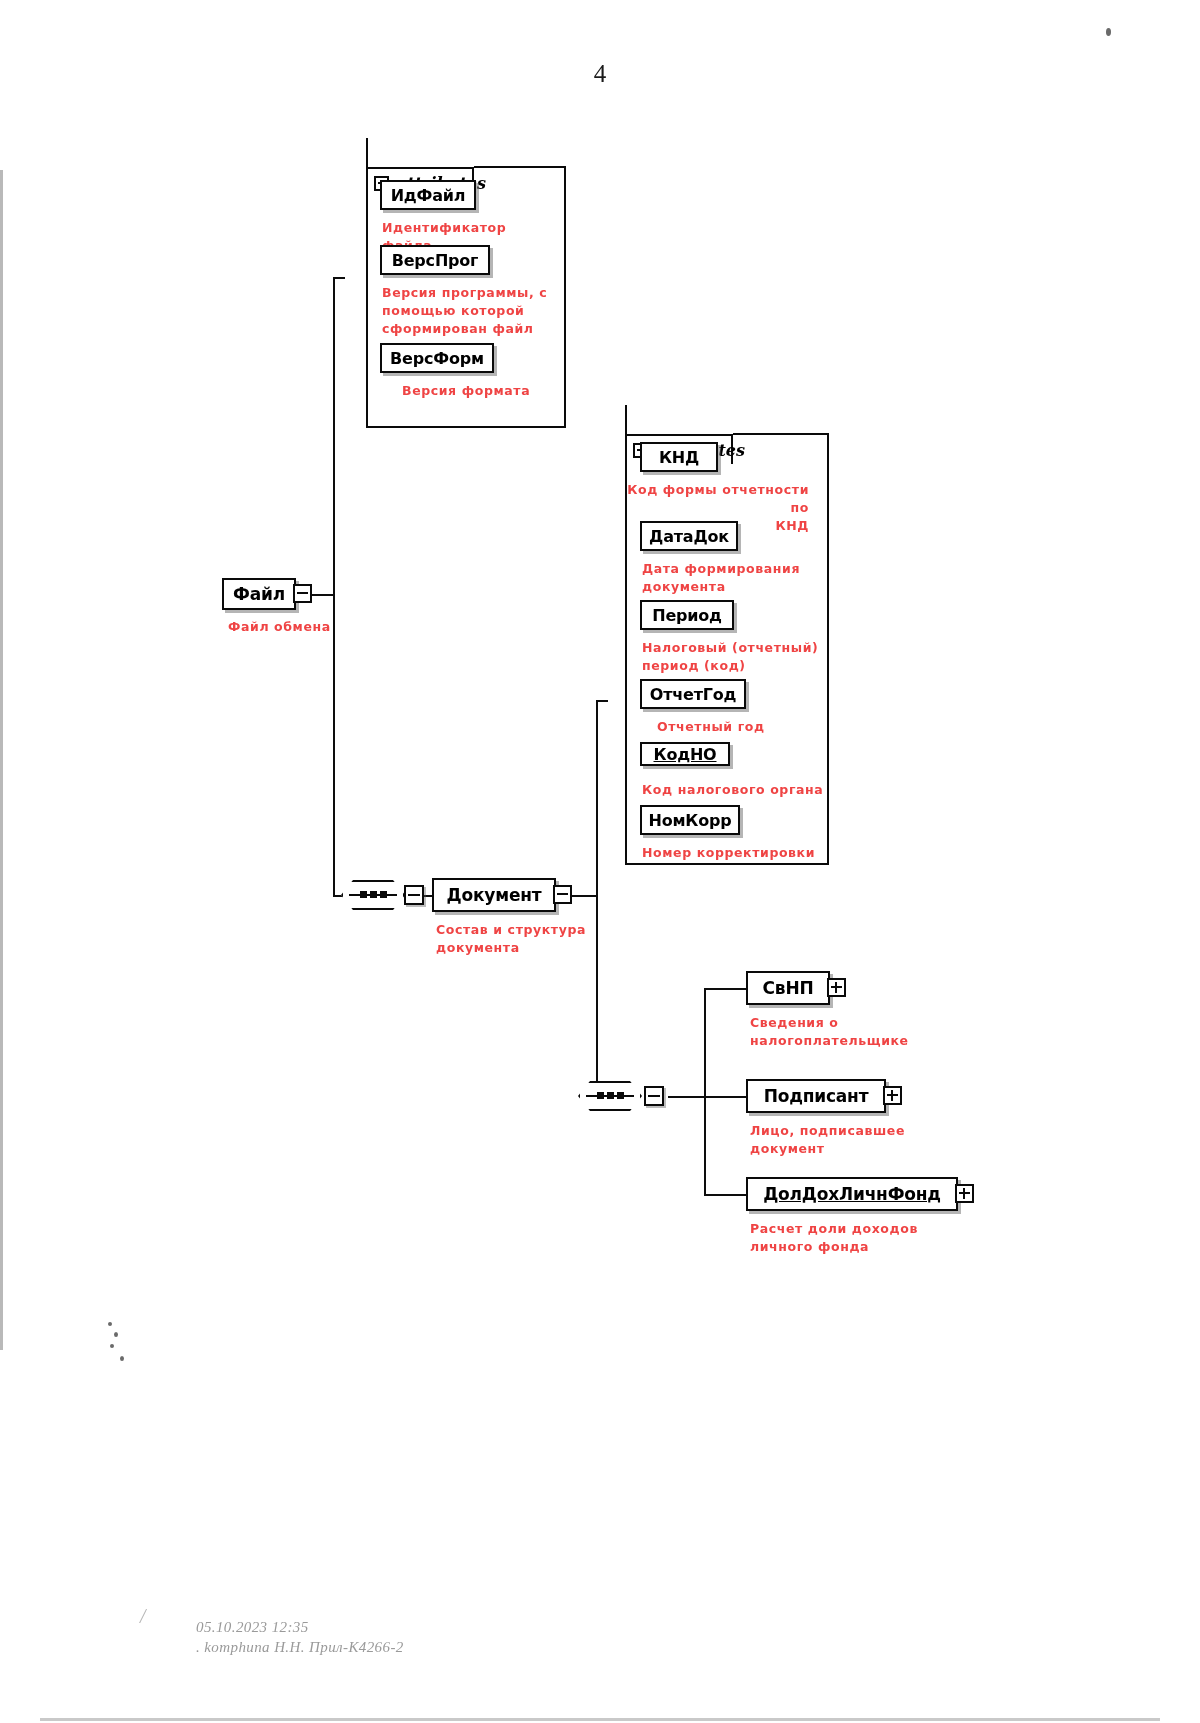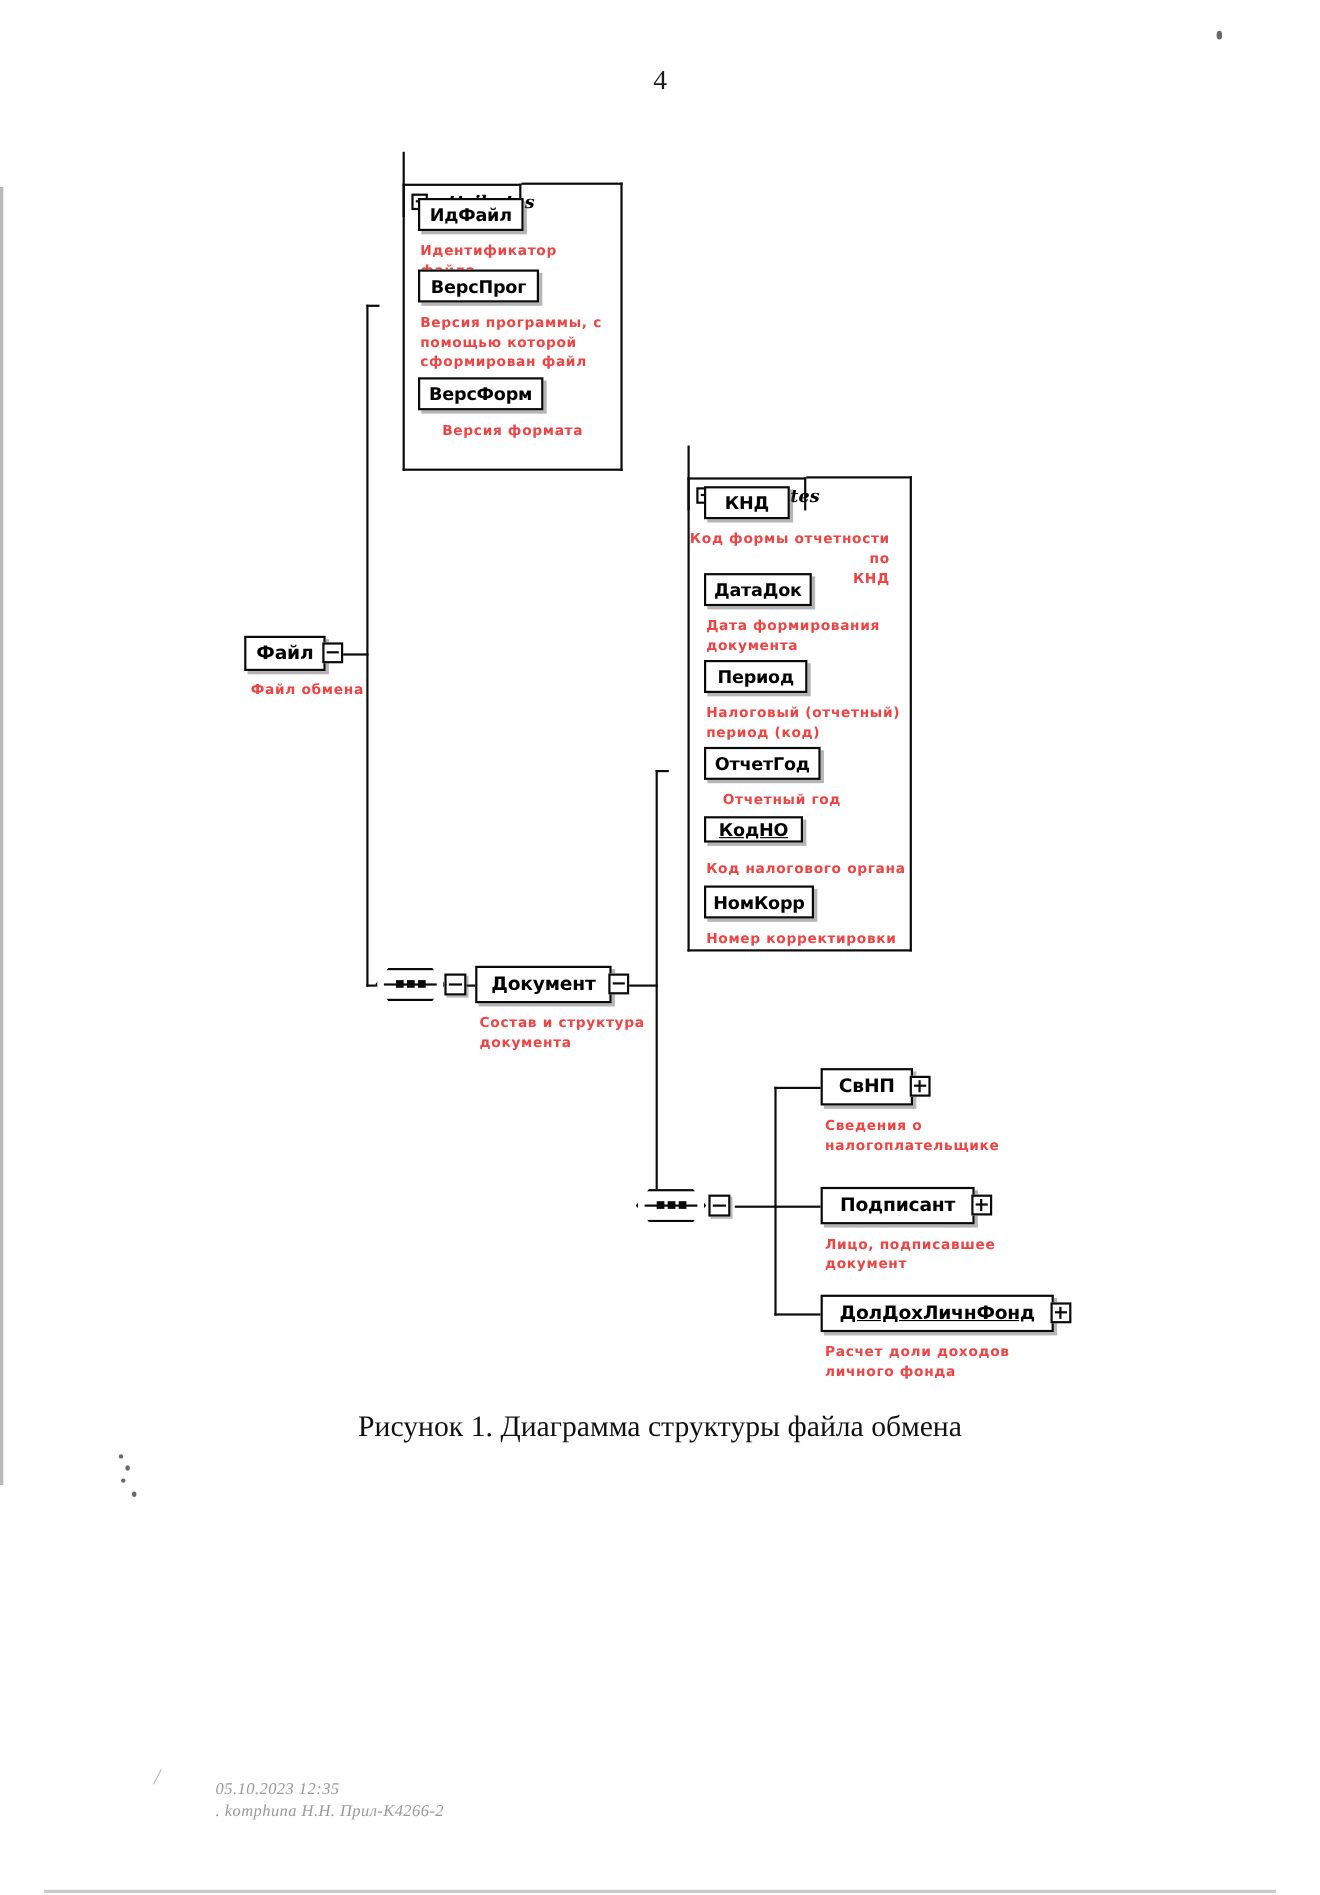--- a/index.html
+++ b/index.html
@@ -430,21 +430,20 @@
     </div>
     <div class="handle" style="left:955px; top:1184px;">
       <span class="bar-h"></span>
       <span class="bar-v"></span>
     </div>
     <div class="caption" style="left:750px; top:1220px; width:220px;">Расчет доли доходов
 личного фонда</div>
 
   </div>
 
-  <div class="figure-caption">Рисунок 1. Диаграмма структуры файла обмена</div>
 
   <div class="stray-marks">
     <div class="scan-speck" style="left:8px; top:2px; width:4px; height:4px;"></div>
     <div class="scan-speck" style="left:14px; top:12px; width:4px; height:5px;"></div>
     <div class="scan-speck" style="left:10px; top:24px; width:4px; height:4px;"></div>
     <div class="scan-speck" style="left:20px; top:36px; width:4px; height:5px;"></div>
   </div>
 
   <div class="footer-mark">/</div>
   <div class="footer">

